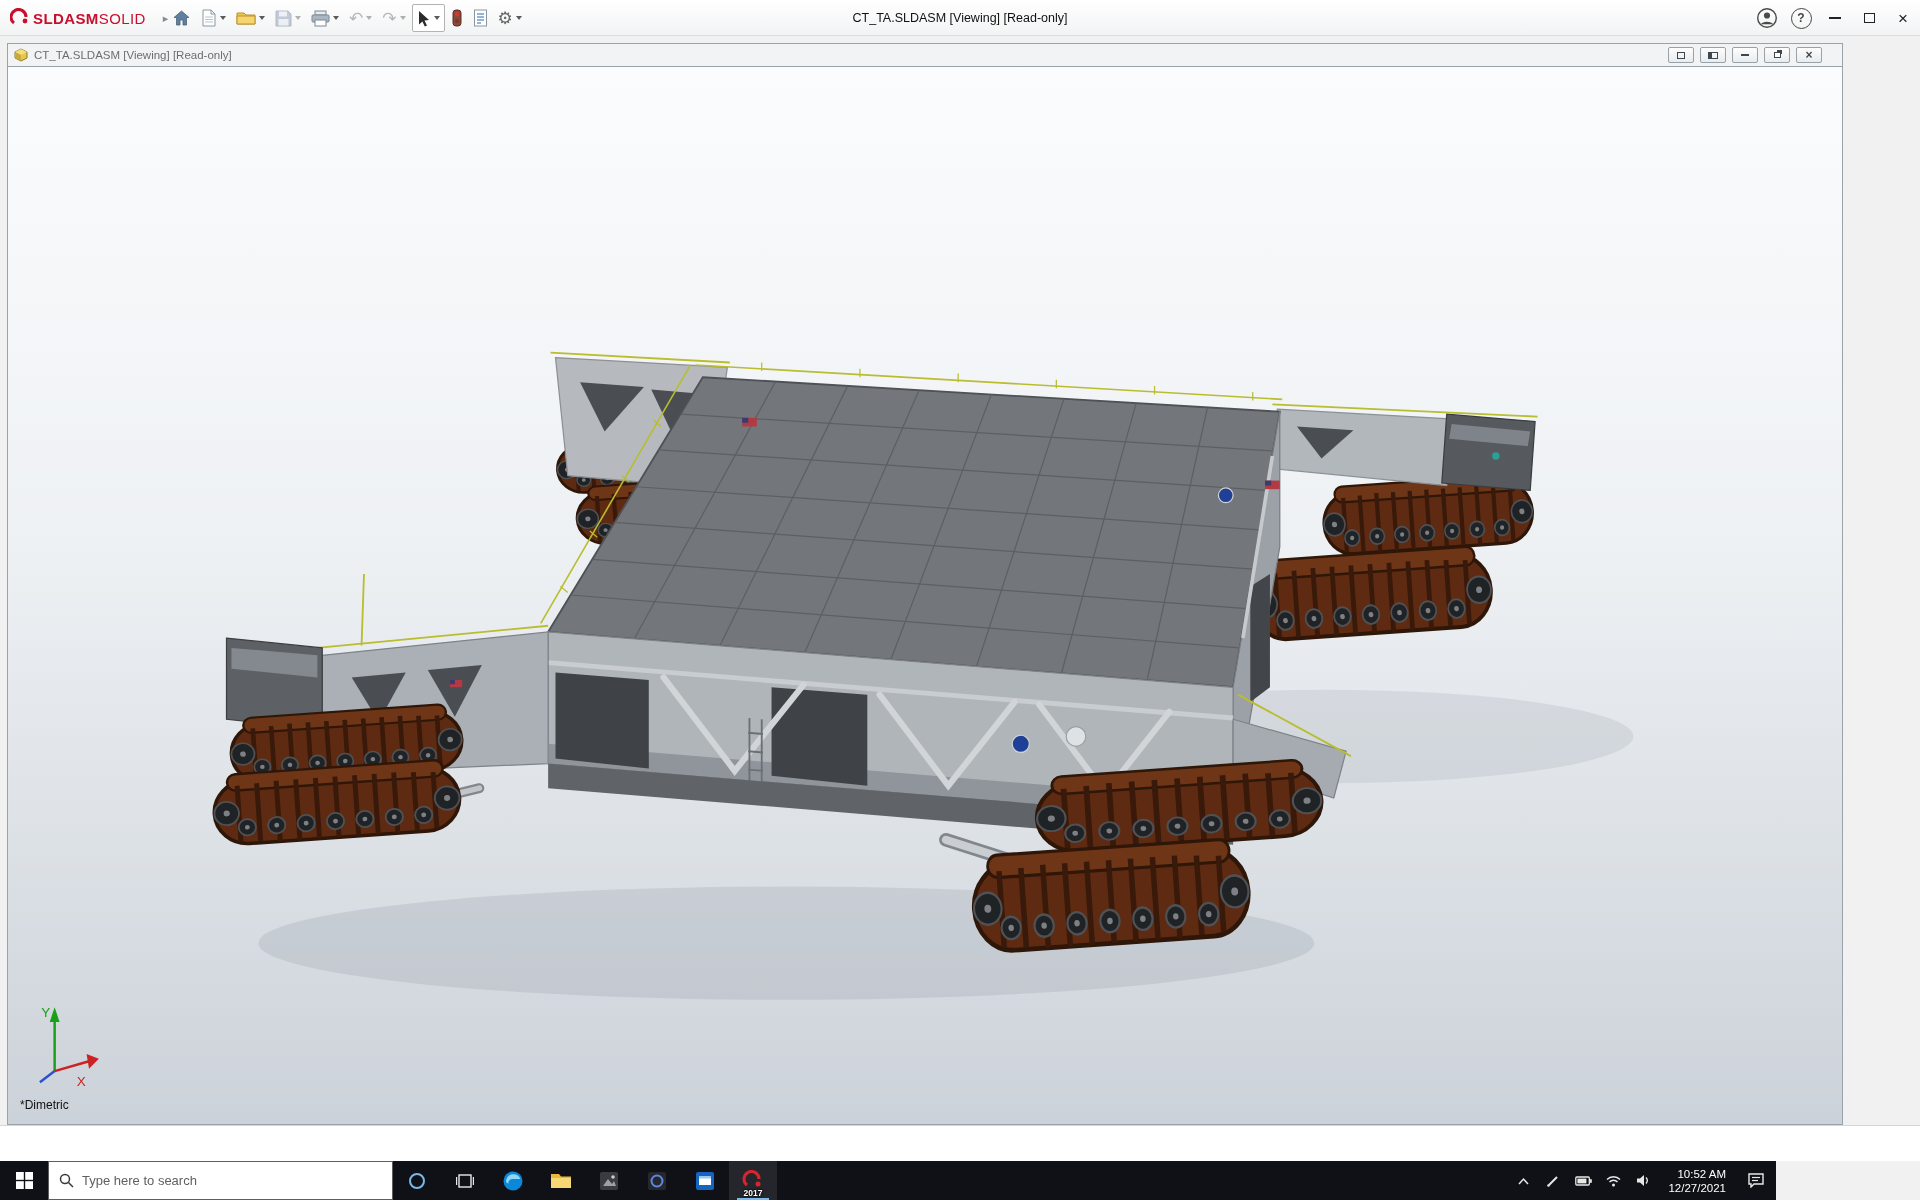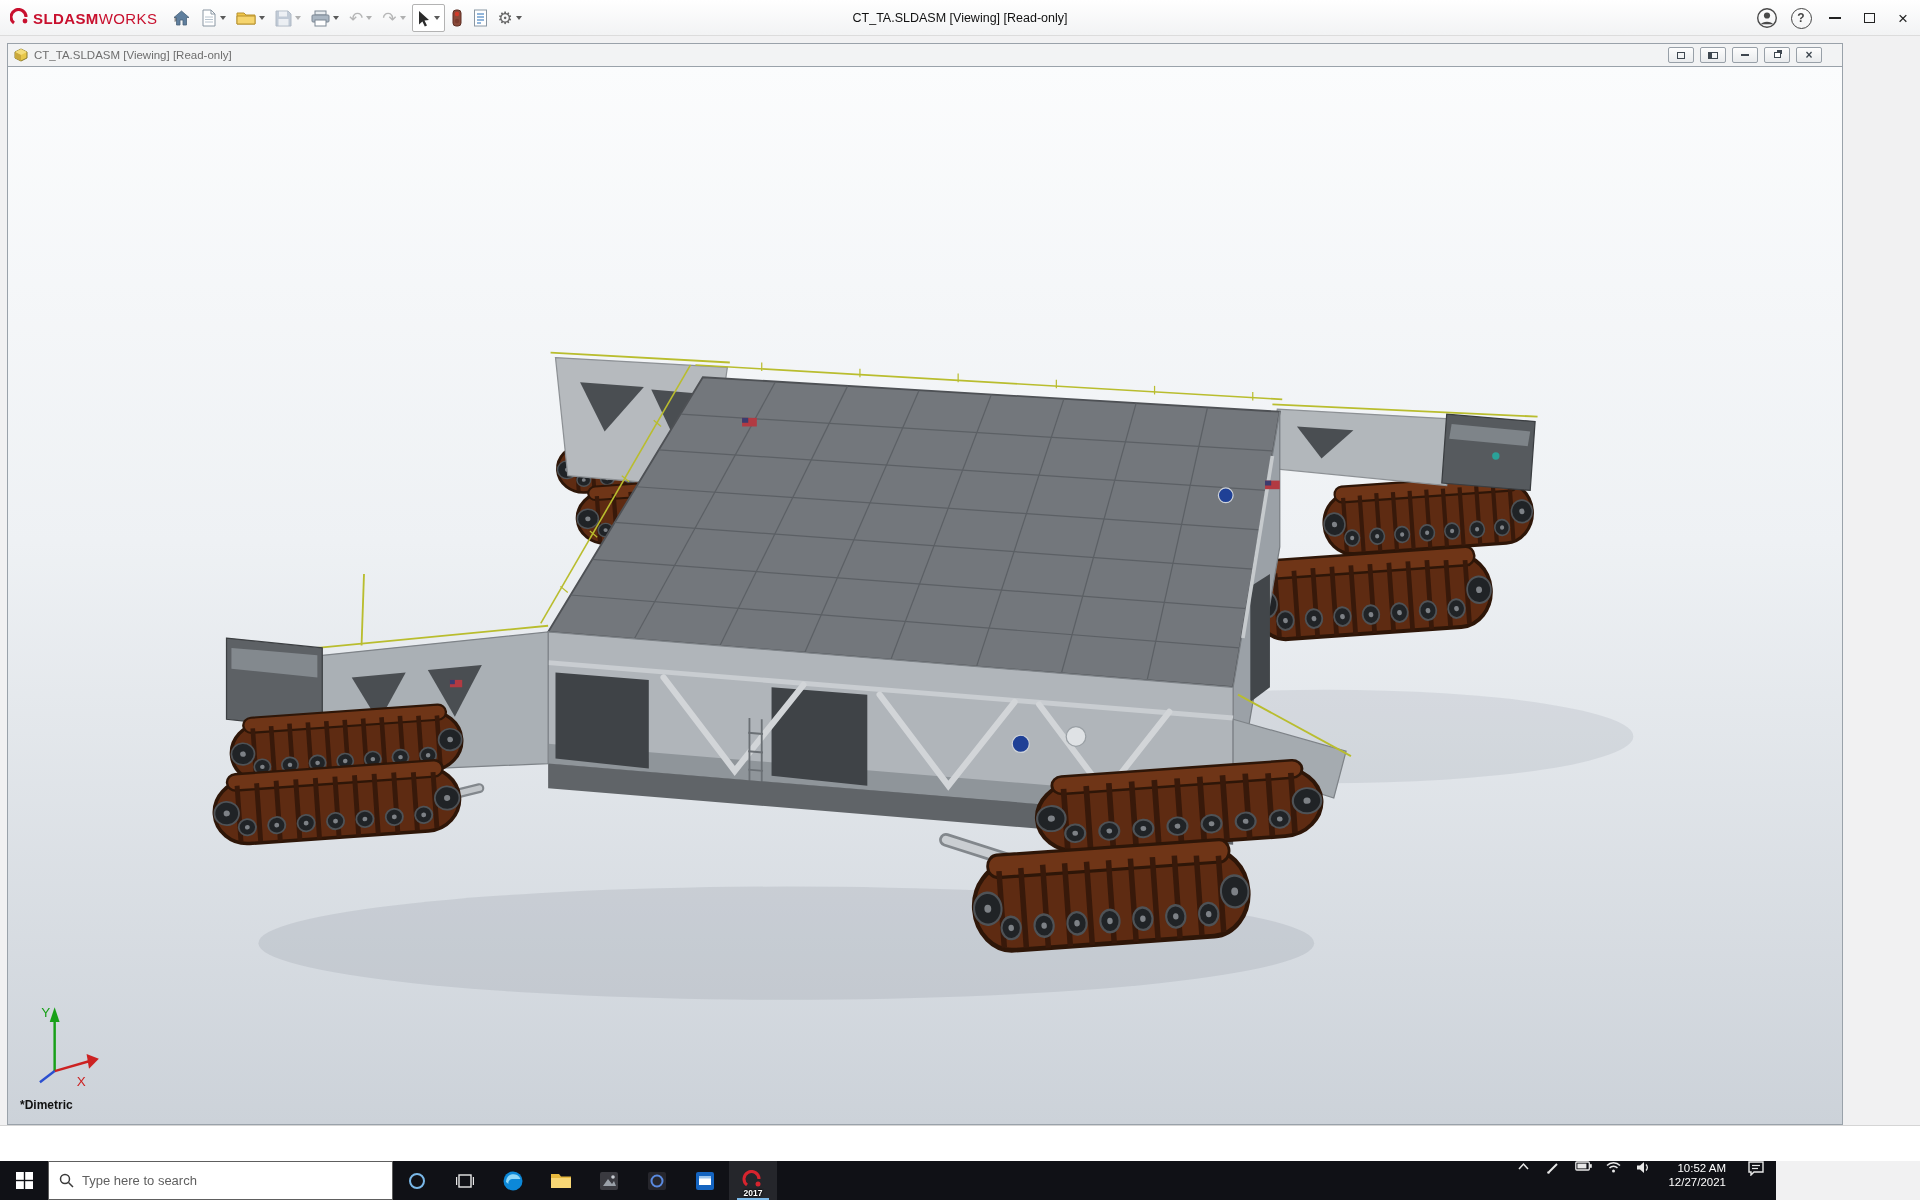--- a/index.html
+++ b/index.html
@@ -33,48 +33,48 @@
   .doc-btn{width:26px;height:16px;border:1px solid #98a0a8;background:linear-gradient(#fdfdfd,#e9ebed);border-radius:2px;display:flex;align-items:center;justify-content:center}
   .sq{width:8px;height:7px;border:1.5px solid #3e4750}
   .sq-split{width:10px;height:7px;border:1.5px solid #3e4750;border-left-width:4px}
   .dash{width:8px;border-top:2px solid #3e4750}
   .restore-g{width:7px;height:6px;border:1.5px solid #3e4750;box-shadow:2px -3px 0 -1px #3e4750;background:#fff}
   .x-glyph{font-size:12px;color:#3e4750;line-height:1;font-weight:700}
 
   
   .viewport{position:absolute;left:7px;top:66px;width:1836px;height:1059px;border:1px solid #9aa2aa;border-top:none;background:linear-gradient(180deg,#fbfcfd 0%,#eef1f4 45%,#ccd2d9 100%);overflow:hidden;z-index:3}
   .model{position:absolute;left:0;top:0;width:100%;height:100%}
-  .view-label{position:absolute;left:12px;bottom:12px;font-size:12px;font-weight:700;color:#111}
+  .view-label{position:absolute;left:12px;bottom:12px;font-size:12px;font-weight:400;color:#111}
 
   .bottom-strip{position:absolute;left:0;top:1125px;width:1920px;height:36px;background:#ffffff;border-top:1px solid #d5d5d5}
 
   
   .taskbar{position:absolute;left:0;top:1161px;width:1776px;height:39px;background:#101116;display:flex;align-items:stretch;z-index:10}
   .tb-btn{width:48px;display:flex;align-items:center;justify-content:center;position:relative;flex:0 0 auto}
   .tb-btn.active{background:rgba(255,255,255,.09)}
   .tb-btn.active::after{content:'';position:absolute;left:8px;right:8px;bottom:0;height:2px;background:#7ab8e8}
   .search-box{width:345px;background:#fff;display:flex;align-items:center;padding:0 10px;gap:8px;border:1px solid #5e5e5e;flex:0 0 auto}
   .search-box input{border:none;outline:none;flex:1;font-size:13px;color:#333;background:transparent;font-family:inherit}
   .search-box input::placeholder{color:#5f5f5f}
-  .tb-right{margin-left:auto;display:flex;align-items:flex-start}
+  .tb-right{margin-left:auto;display:flex;align-items:center}
   .tray-btn{width:30px;display:flex;align-items:center;justify-content:center}
   .clock{display:flex;flex-direction:column;justify-content:center;align-items:flex-end;color:#fff;font-size:11.5px;line-height:14px;padding:0 10px}
   .action-btn{width:40px;display:flex;align-items:center;justify-content:center}
   .sw-badge{position:absolute;bottom:2px;left:50%;transform:translateX(-50%);font-size:8.5px;font-weight:700;color:#fff;text-shadow:0 0 2px #000,0 0 2px #000}
 </style>
 </head>
 <body>
 
 <div class="main-toolbar">
   <div class="brand">
     <svg width="20" height="20" viewBox="0 0 20 20">
       <path d="M4 15 A7.5 7.5 0 1 1 16 9" stroke="#c8102e" stroke-width="3" fill="none"></path>
       <circle cx="15" cy="13" r="2.4" fill="#c8102e"></circle>
     </svg>
-    <span class="brand-text"><b class="brand-solid">SLDASM</b><span class="brand-works">WORKS</span></span>
+    <span class="brand-text"><b class="brand-solid">SLDASM</b><span class="brand-works">SOLID</span></span>
     <span class="brand-chevron">▸</span>
   </div>
 
   <div class="tools">
     <div class="tool">
       <svg width="19" height="18" viewBox="0 0 19 18">
           <path d="M9.5 2 L17 8.5 H14.5 V16 H11 V11 H8 V16 H4.5 V8.5 H2 Z" fill="#5f7f9e" stroke="#4a637a" stroke-width="0.8"></path>
         </svg>
     </div>
     <div class="tool">

